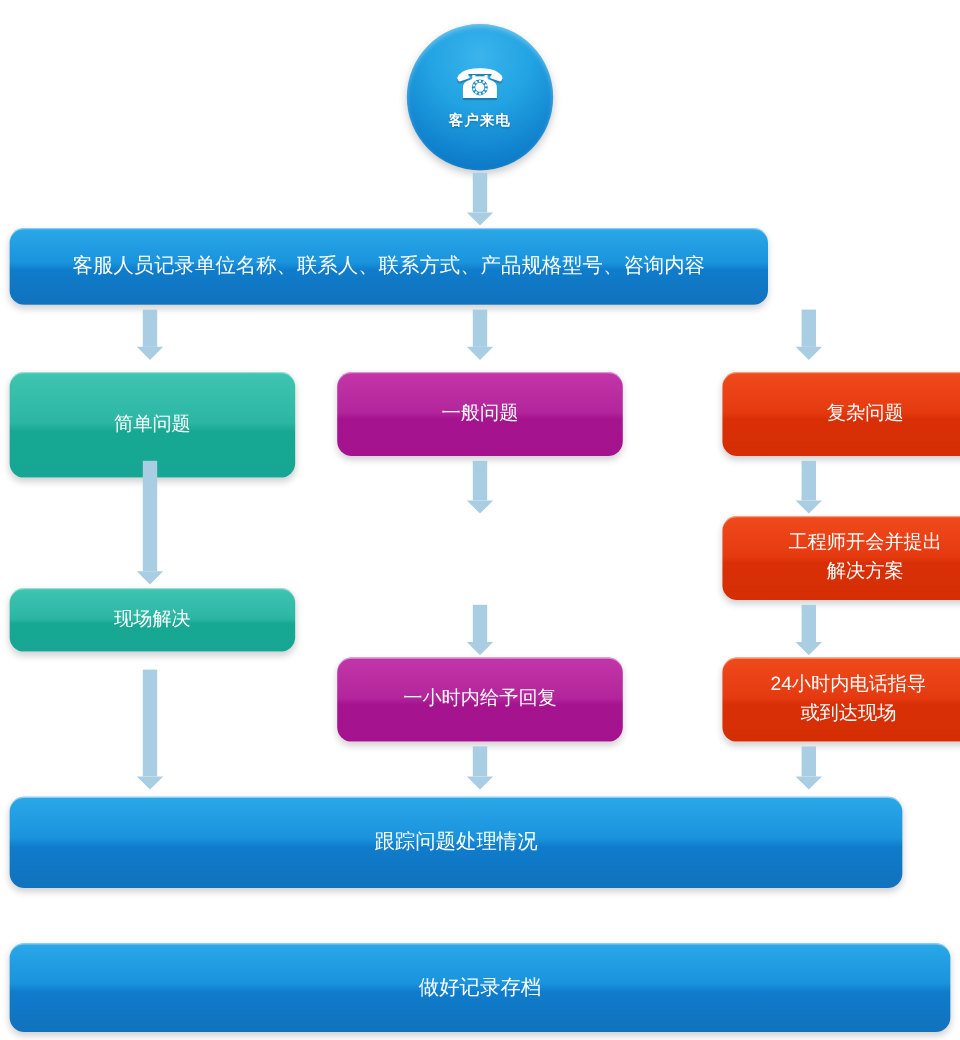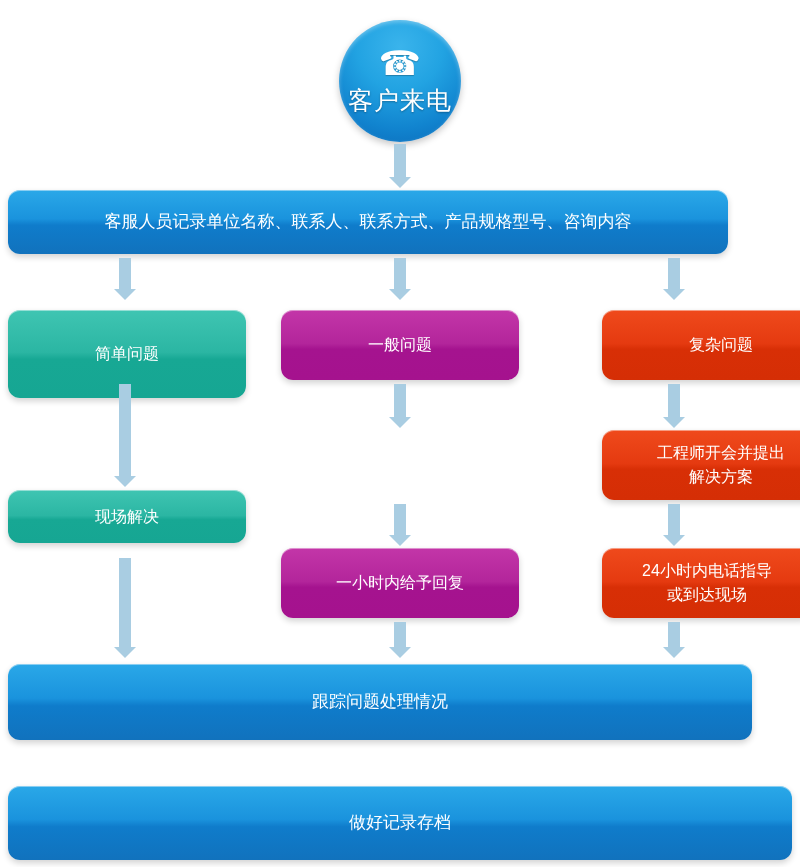--- a/index.html
+++ b/index.html
@@ -37,22 +37,22 @@
     color: #ffffff;
   }
   .circle-node .phone-icon {
     font-size: 34px;
     line-height: 34px;
     margin-bottom: 4px;
     color: #ffffff;
     text-shadow: 0 1px 1px rgba(0,0,0,0.25);
   }
   .circle-node .circle-label {
-    font-size: 25px;
-    font-weight: normal;
+    font-size: 12px;
+    font-weight: bold;
     letter-spacing: 1px;
     text-shadow: 0 1px 2px rgba(0,0,0,0.3);
   }
 
   
   .box {
     position: absolute;
     border-radius: 12px;
     display: flex;
     align-items: center;
@@ -119,21 +119,21 @@
   <div class="circle-node">
     <span class="phone-icon">☎</span>
     <span class="circle-label">客户来电</span>
   </div>
 
   <div class="arrow-v" style="left:389px; top:144px; height:44px;">
     <div class="shaft"></div>
     <div class="head"></div>
   </div>
 
-  <div class="box blue wide-text" style="left:8px; top:190px; width:720px; height:64px;">
+  <div class="box blue wide-text" style="left:8px; top:190px; width:632px; height:64px;">
     <span class="box-text">客服人员记录单位名称、联系人、联系方式、产品规格型号、咨询内容</span>
   </div>
 
   <div class="arrow-v" style="left:114px; top:258px; height:42px;">
     <div class="shaft"></div>
     <div class="head"></div>
   </div>
   <div class="arrow-v" style="left:389px; top:258px; height:42px;">
     <div class="shaft"></div>
     <div class="head"></div>

